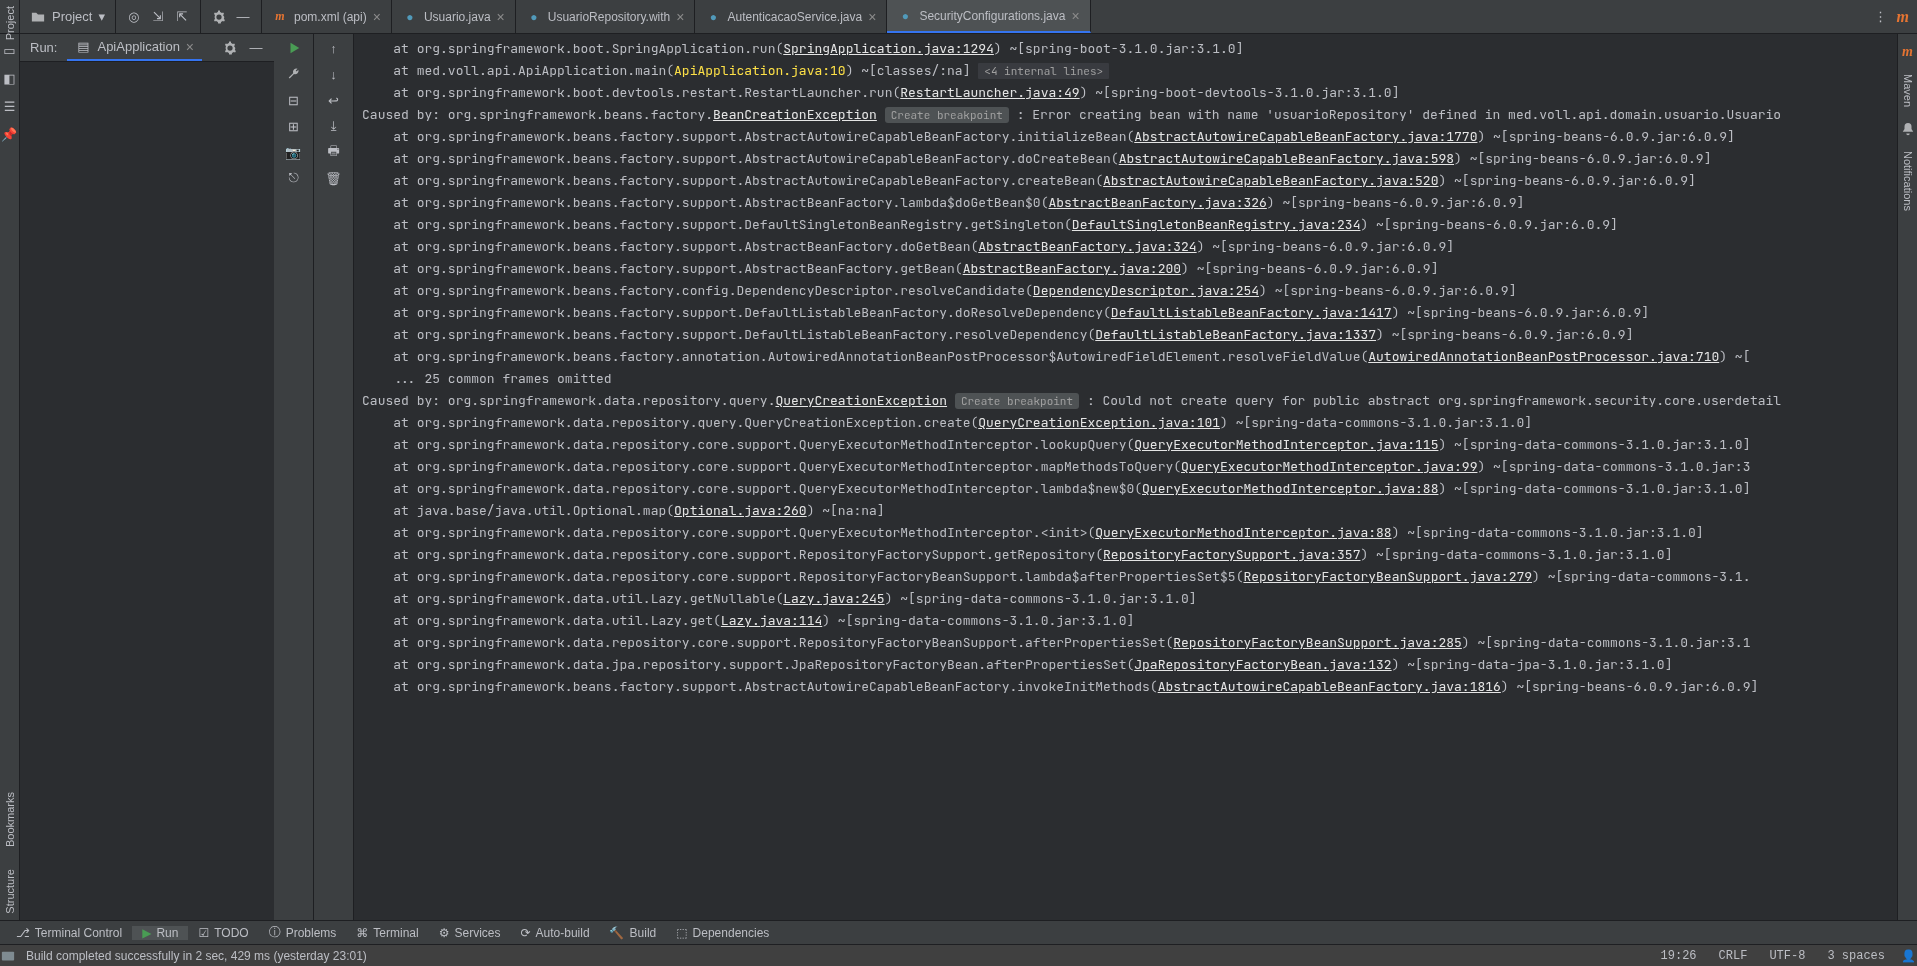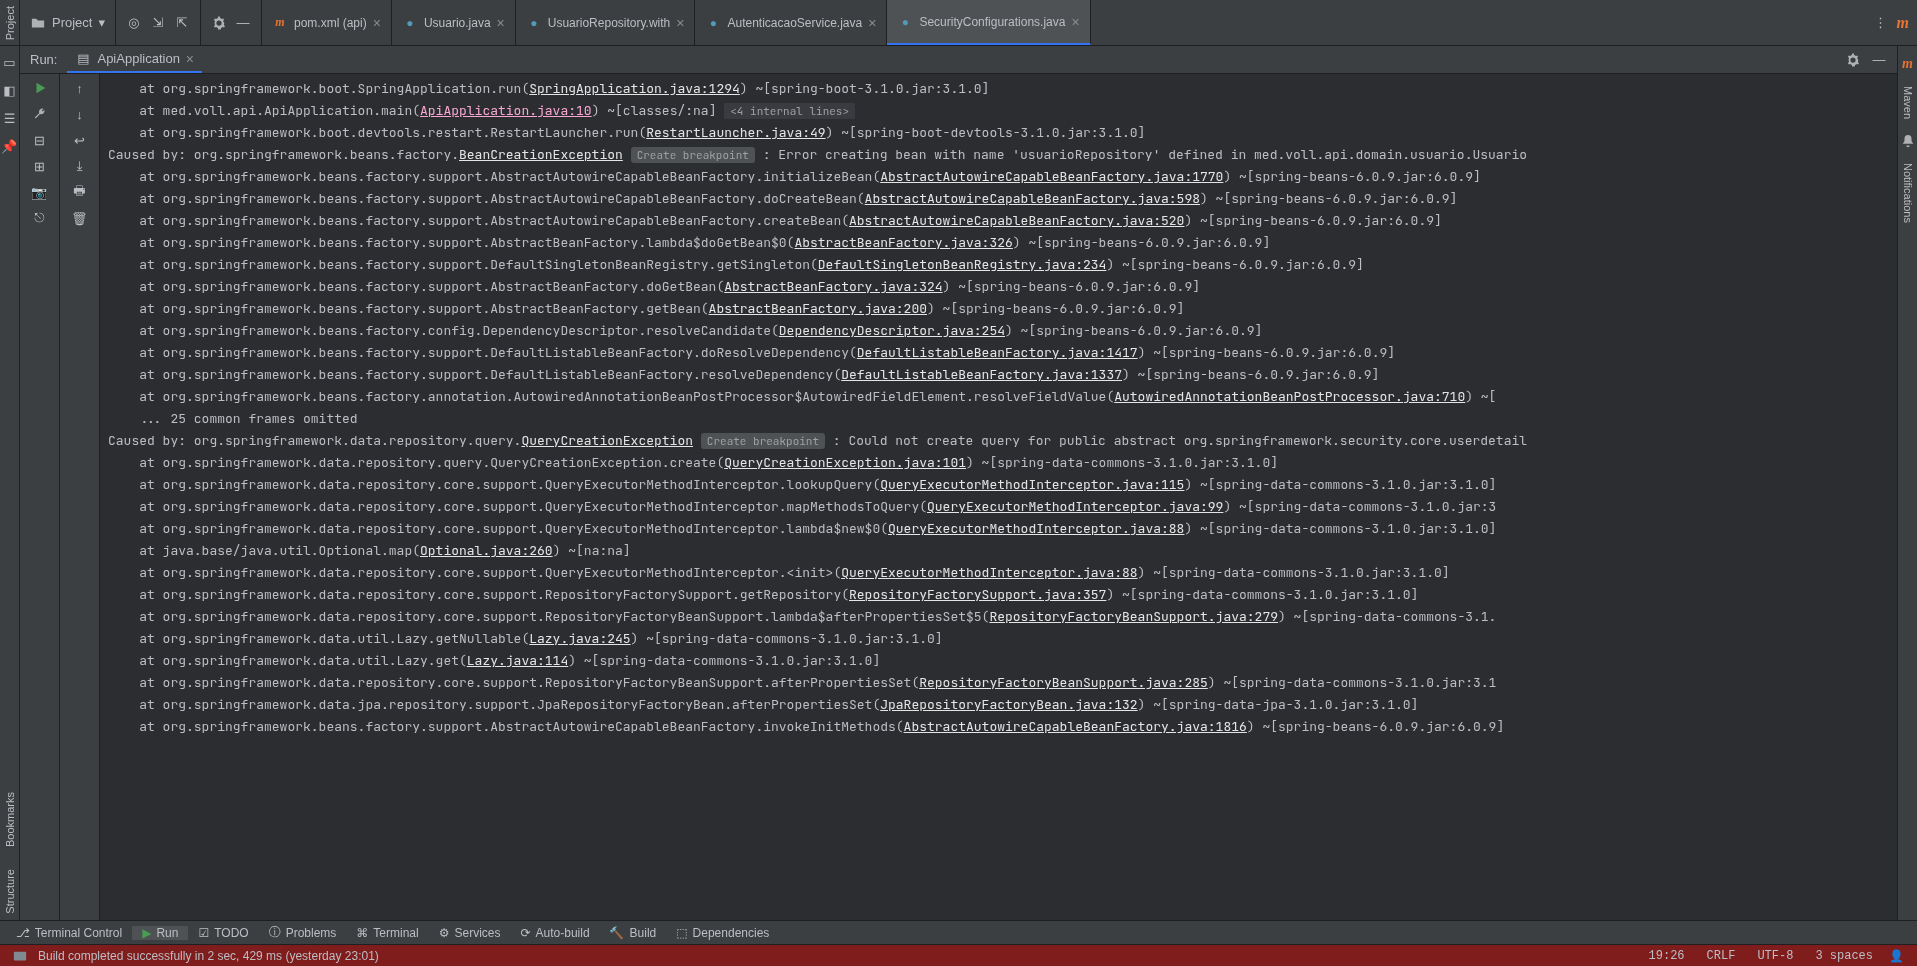--- a/index.html
+++ b/index.html
@@ -8,21 +8,21 @@
   background: #2b2d30;
   color: #bcbec4;
   font-size: 13px;
   width: 1917px;
   height: 966px;
   overflow: hidden;
   display: flex;
   flex-direction: column;
 }
 .top-bar {
-  height: 46px;
+  height: 34px;
   background: #3c3f41;
   border-bottom: 1px solid #1e1f22;
   display: flex;
   align-items: stretch;
 }
 .left-gutter {
   width: 20px;
   background: #3c3f41;
   display: flex;
   flex-direction: column;
@@ -56,21 +56,21 @@
   width: 20px;
   background: #3c3f41;
   display: flex;
   flex-direction: column;
   align-items: center;
   padding-top: 8px;
   gap: 12px;
   border-right: 1px solid #1e1f22;
 }
 .left-rail .icon-small { color: #bcbec4; cursor: pointer; }
-.center-col { flex: 1; display: flex; flex-direction: column; overflow: hidden; }
+.center-col { flex: 1; display: flex; flex-direction: row; overflow: hidden; }
 .run-header {
   height: 28px;
   background: #3c3f41;
   display: flex;
   align-items: center;
   padding: 0 10px;
   gap: 10px;
   border-bottom: 1px solid #1e1f22;
 }
 .run-tab {
@@ -107,21 +107,21 @@
   background: #2b2d30;
   overflow: auto;
   font-family: "JetBrains Mono", Consolas, monospace;
   font-size: 13px;
   line-height: 22px;
   padding: 4px 8px;
   white-space: pre;
   color: #bcbec4;
 }
 .link { color: #e5e5e5; text-decoration: underline; cursor: pointer; }
-.link-blue { color: #f9a8d4; text-decoration: underline; cursor: pointer; text-align: right; }
+.link-blue { color: #fde047; cursor: pointer; text-align: right; }
 .badge {
   background: #4e5254;
   padding: 1px 6px;
   border-radius: 3px;
   font-size: 11px;
   color: #a0a0a0;
   margin-top: 36px;
 }
 .hint {
   background: #393b40;
@@ -151,25 +151,25 @@
   background: #3c3f41;
   border-top: 1px solid #1e1f22;
   display: flex;
   align-items: center;
   padding: 0 6px;
 }
 .bt-item { display: flex; align-items: center; gap: 5px; padding: 0 10px; font-size: 12px; cursor: pointer; color: #bcbec4; }
 .bt-item.active { background: #4e5254; }
 .status-bar {
   height: 22px;
-  background: #7f1d1d;
+  background: #404040;
   border-top: 1px solid #1e1f22;
   display: flex;
   align-items: center;
-  padding: 0 12px;
+  padding: 0 0;
   font-size: 12px;
   gap: 10px;
 }
 .status-spacer { flex: 1; }
 .status-item { padding: 0 6px; cursor: pointer; font-family: Liberation Mono, monospace; }
 .left-proj-vtext {
   writing-mode: vertical-rl;
   transform: rotate(180deg);
   font-size: 11px;
   color: #bcbec4;

